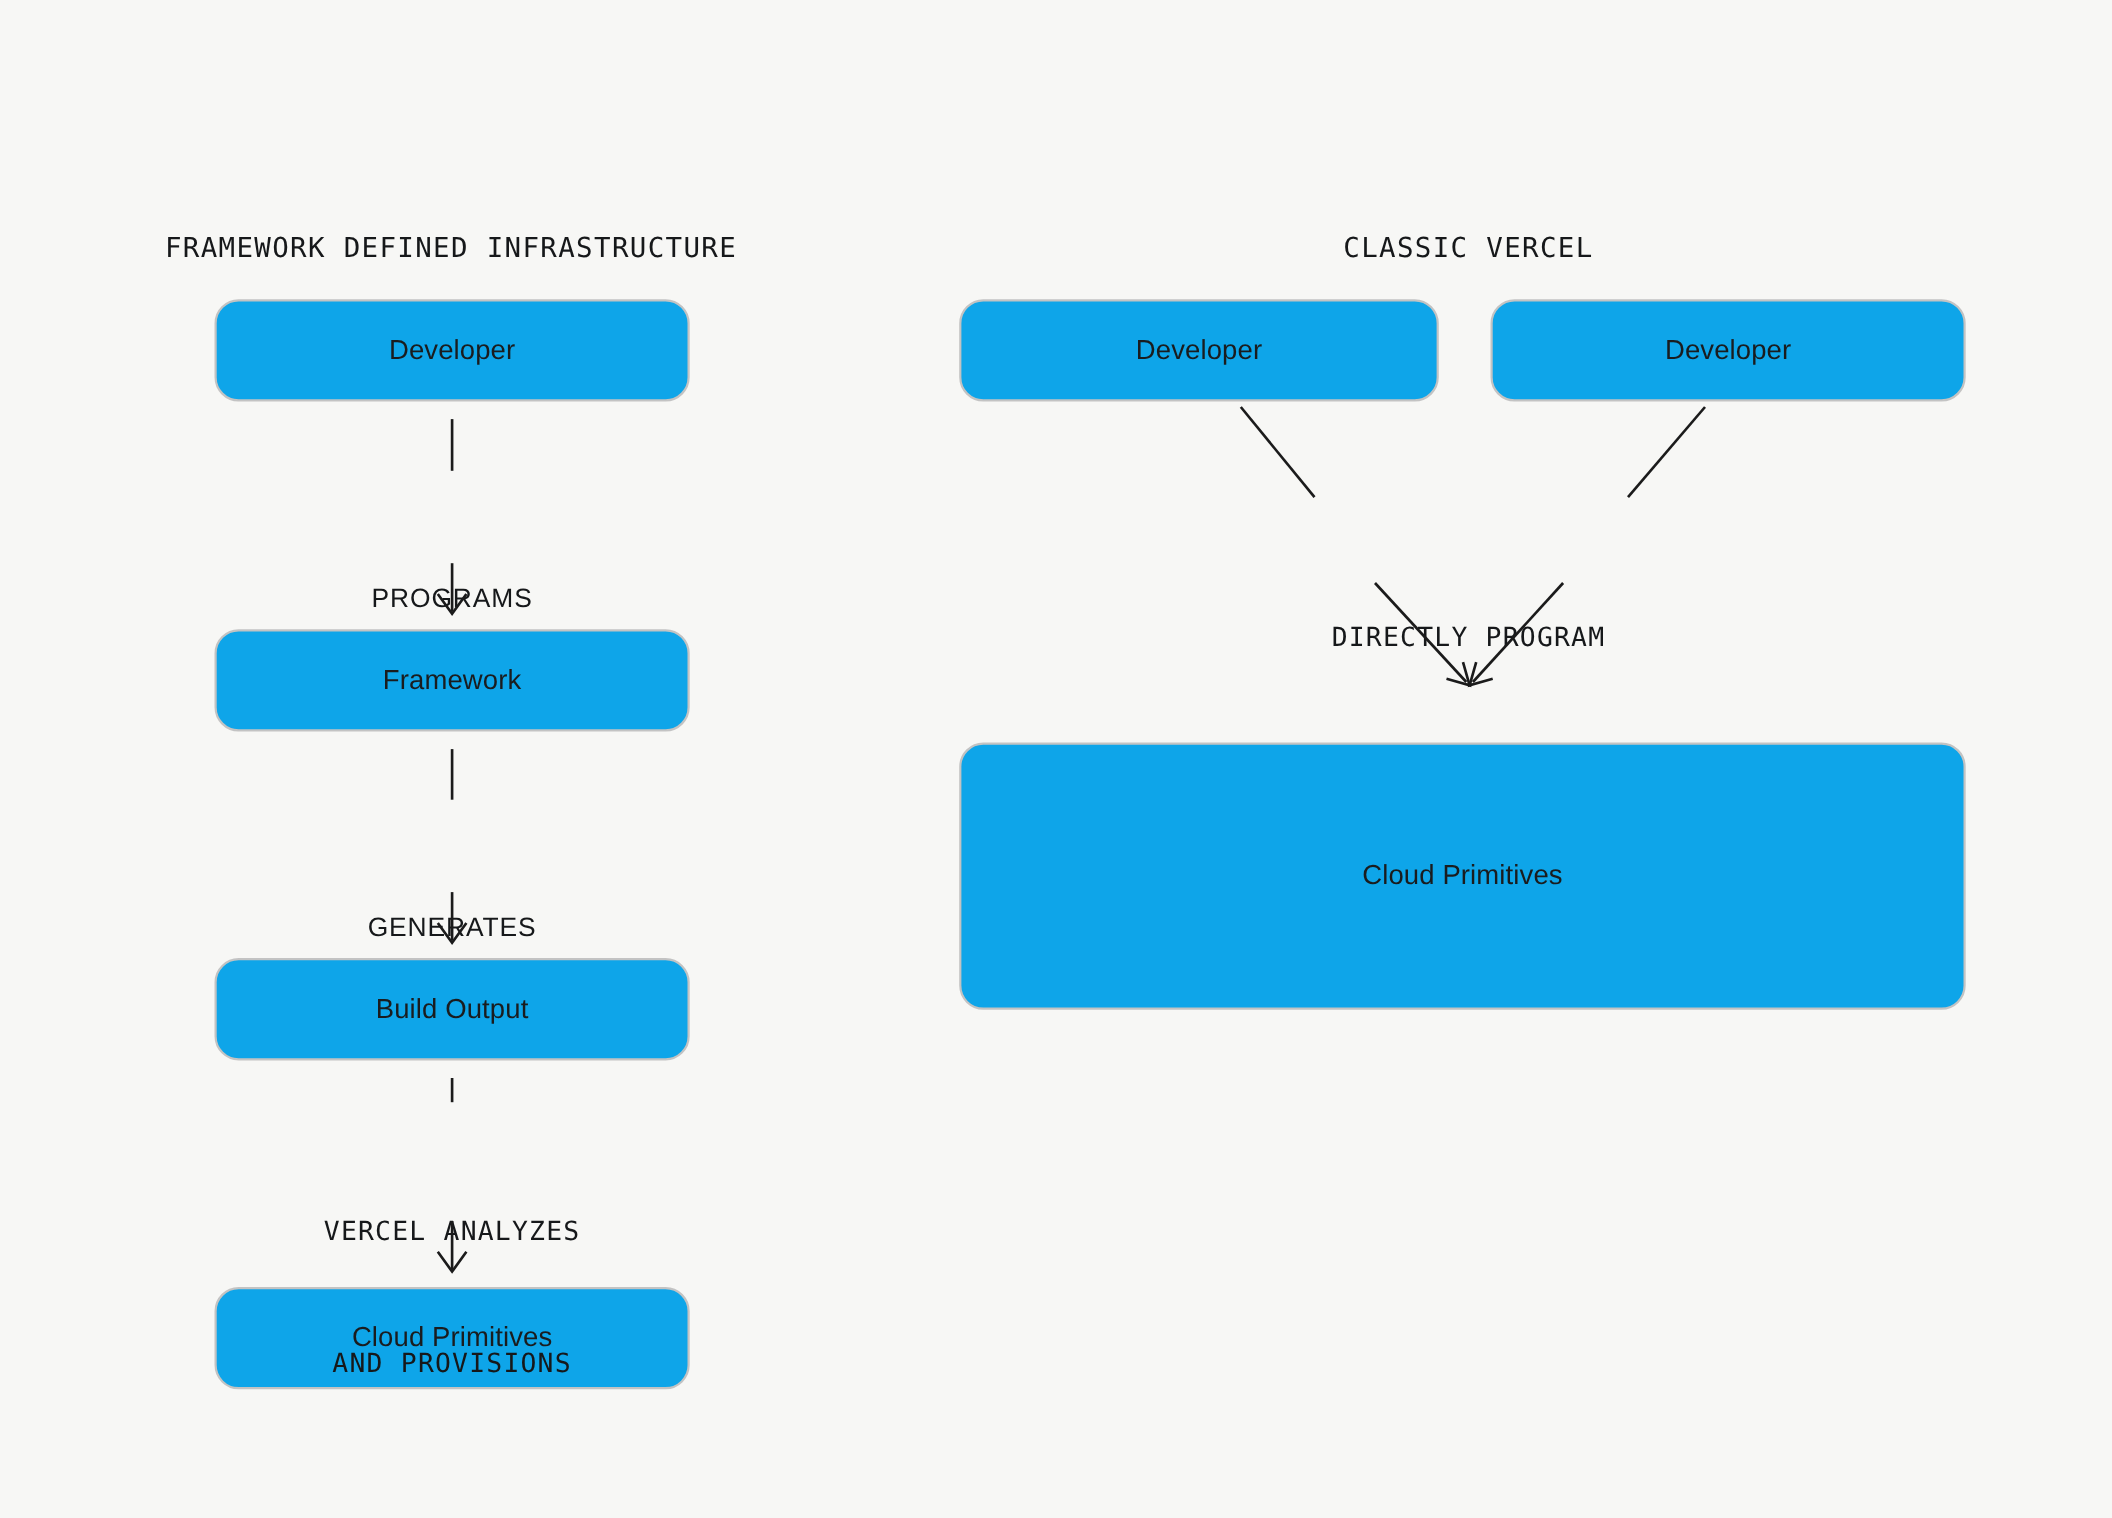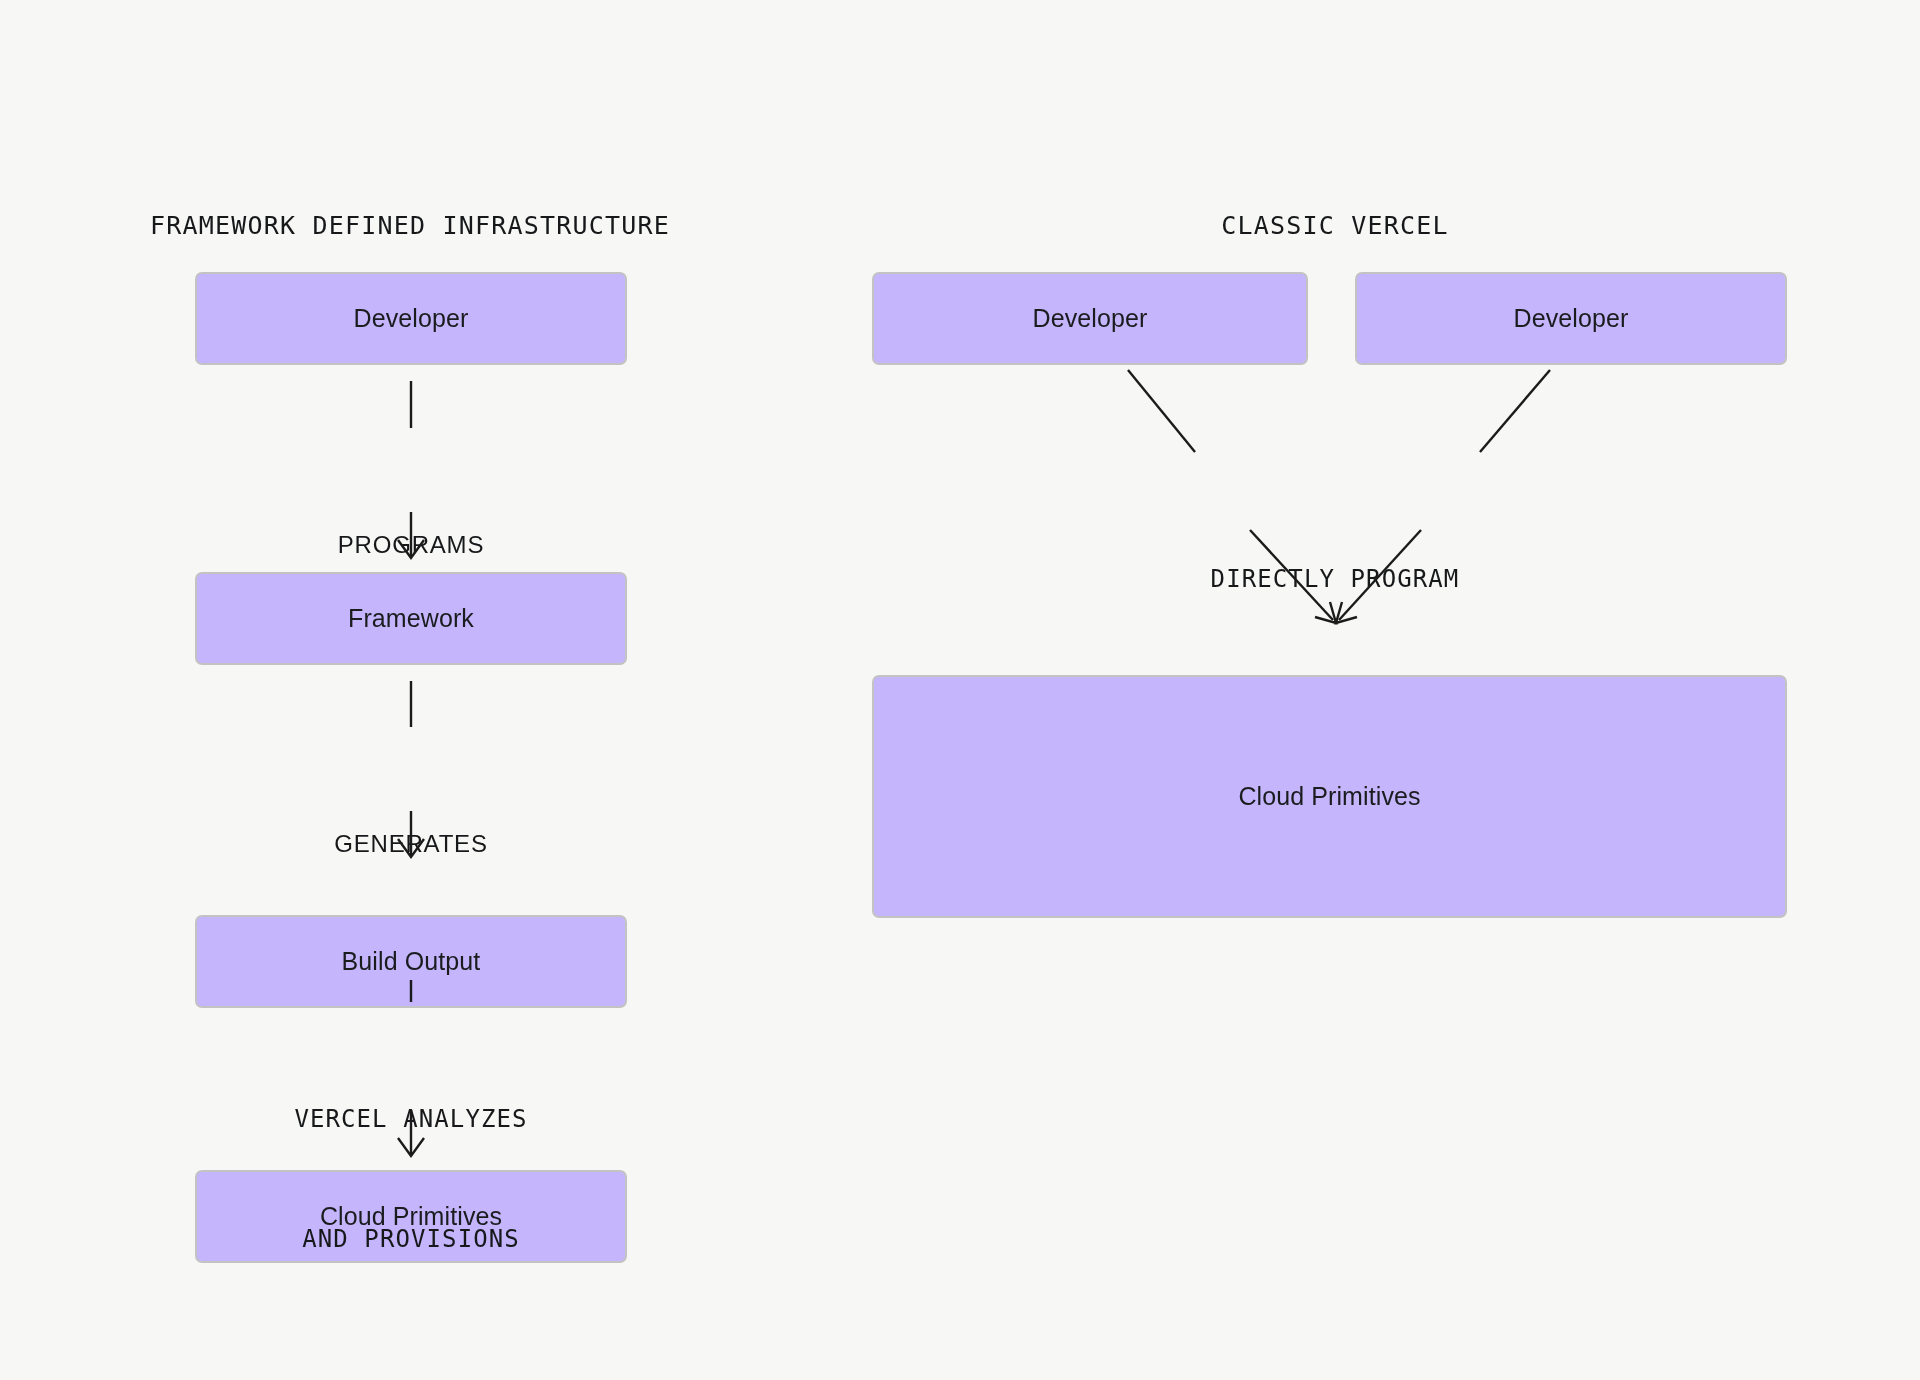--- a/index.html
+++ b/index.html
@@ -33,40 +33,40 @@
     line-height: 40px;
     white-space: pre;
   }
   #title-left  { left: 60px;  top: 126px; width: 700px; }
   #title-right { left: 985px; top: 126px; width: 700px; }
 
   
   .node {
     position: absolute;
     box-sizing: border-box;
-    background: #c4b5fd;
+    background: #0ea5e9;
     border: 2px solid #c3c3c3;
-    border-radius: 7px;
+    border-radius: 22px;
     display: flex;
     flex-direction: column;
     align-items: center;
     justify-content: center;
     font-size: 25px;
     color: #1a1c1e;
     letter-spacing: 0.1px;
   }
   .node .sub {
     margin-top: 30px;
     font-size: 25px;
   }
 
   
   #node-l-developer { left: 195px; top: 272px;  width: 432px; height: 93px; }
   #node-l-framework { left: 195px; top: 572px;  width: 432px; height: 93px; text-align: right; }
-  #node-l-build     { left: 195px; top: 871px;  width: 432px; height: 93px; margin-top: 44px; }
+  #node-l-build     { left: 195px; top: 871px;  width: 432px; height: 93px; }
   #node-l-cloud     { left: 195px; top: 1170px; width: 432px; height: 93px; }
 
   
   #node-r-developer-1 { left: 872px;  top: 272px; width: 436px; height: 93px; }
   #node-r-developer-2 { left: 1355px; top: 272px; width: 432px; height: 93px; }
   #node-r-cloud       { left: 872px;  top: 675px; width: 915px; height: 243px; }
 
   
   .edge-label {
     position: absolute;

